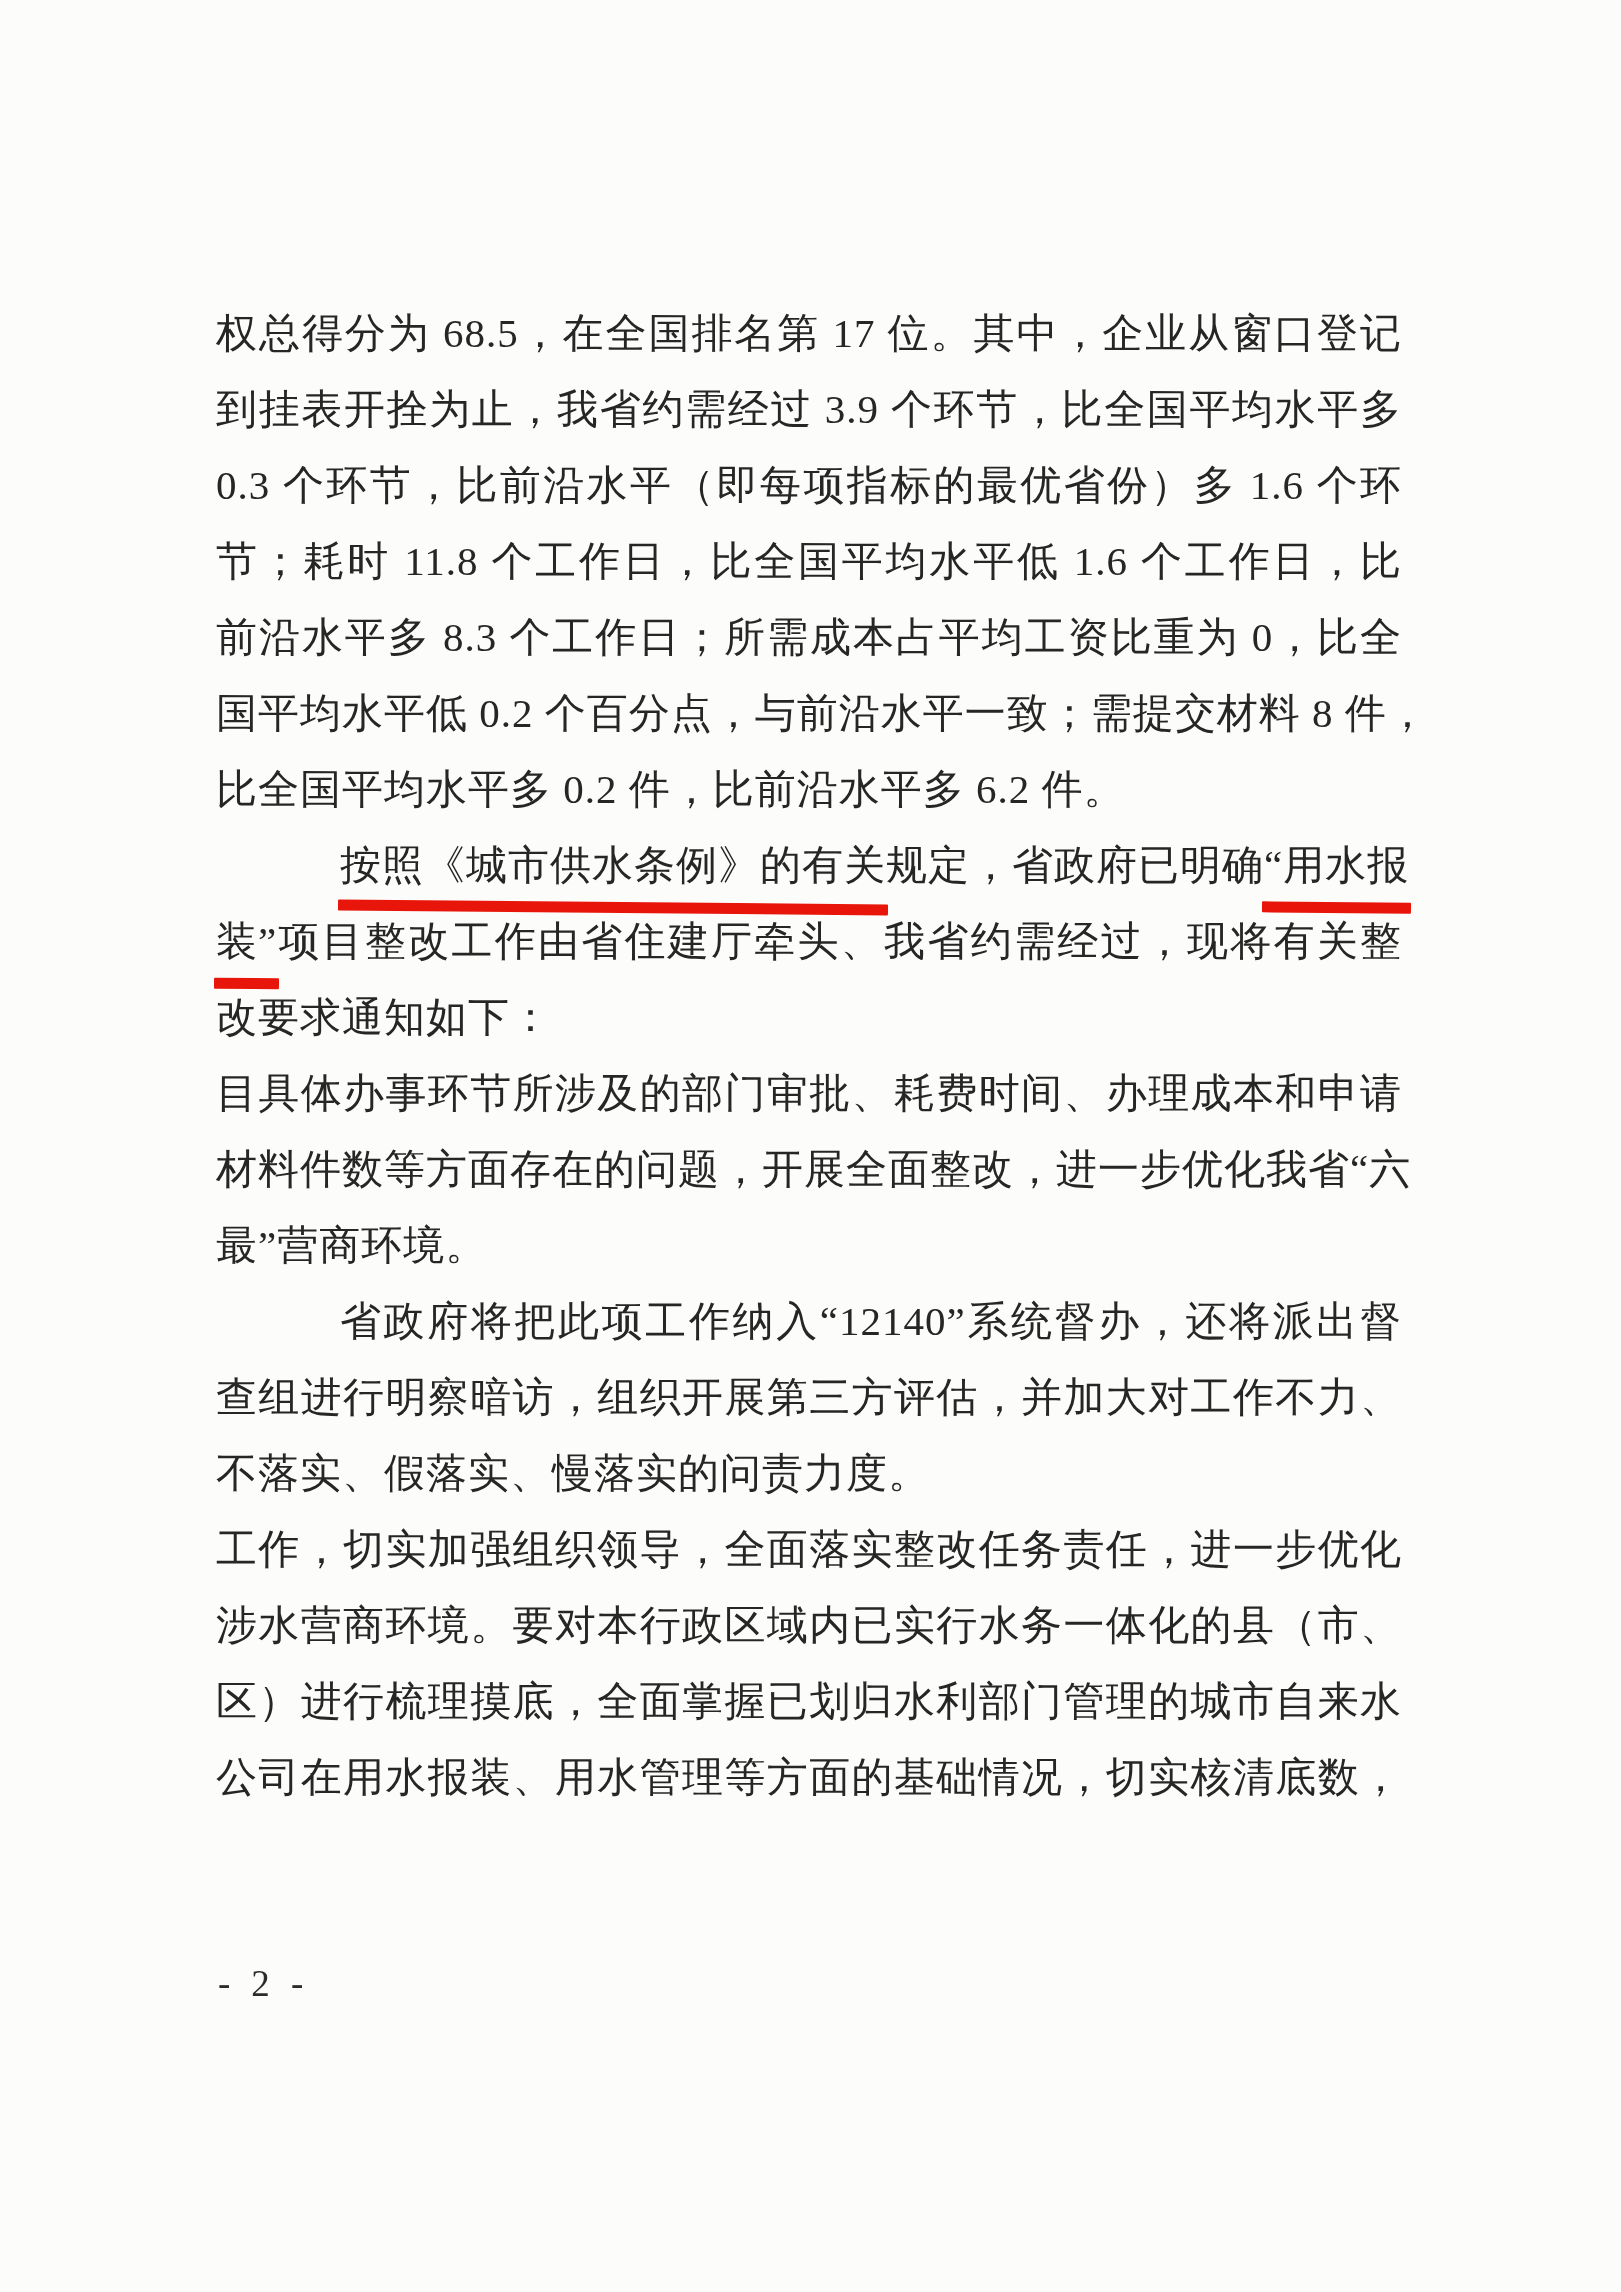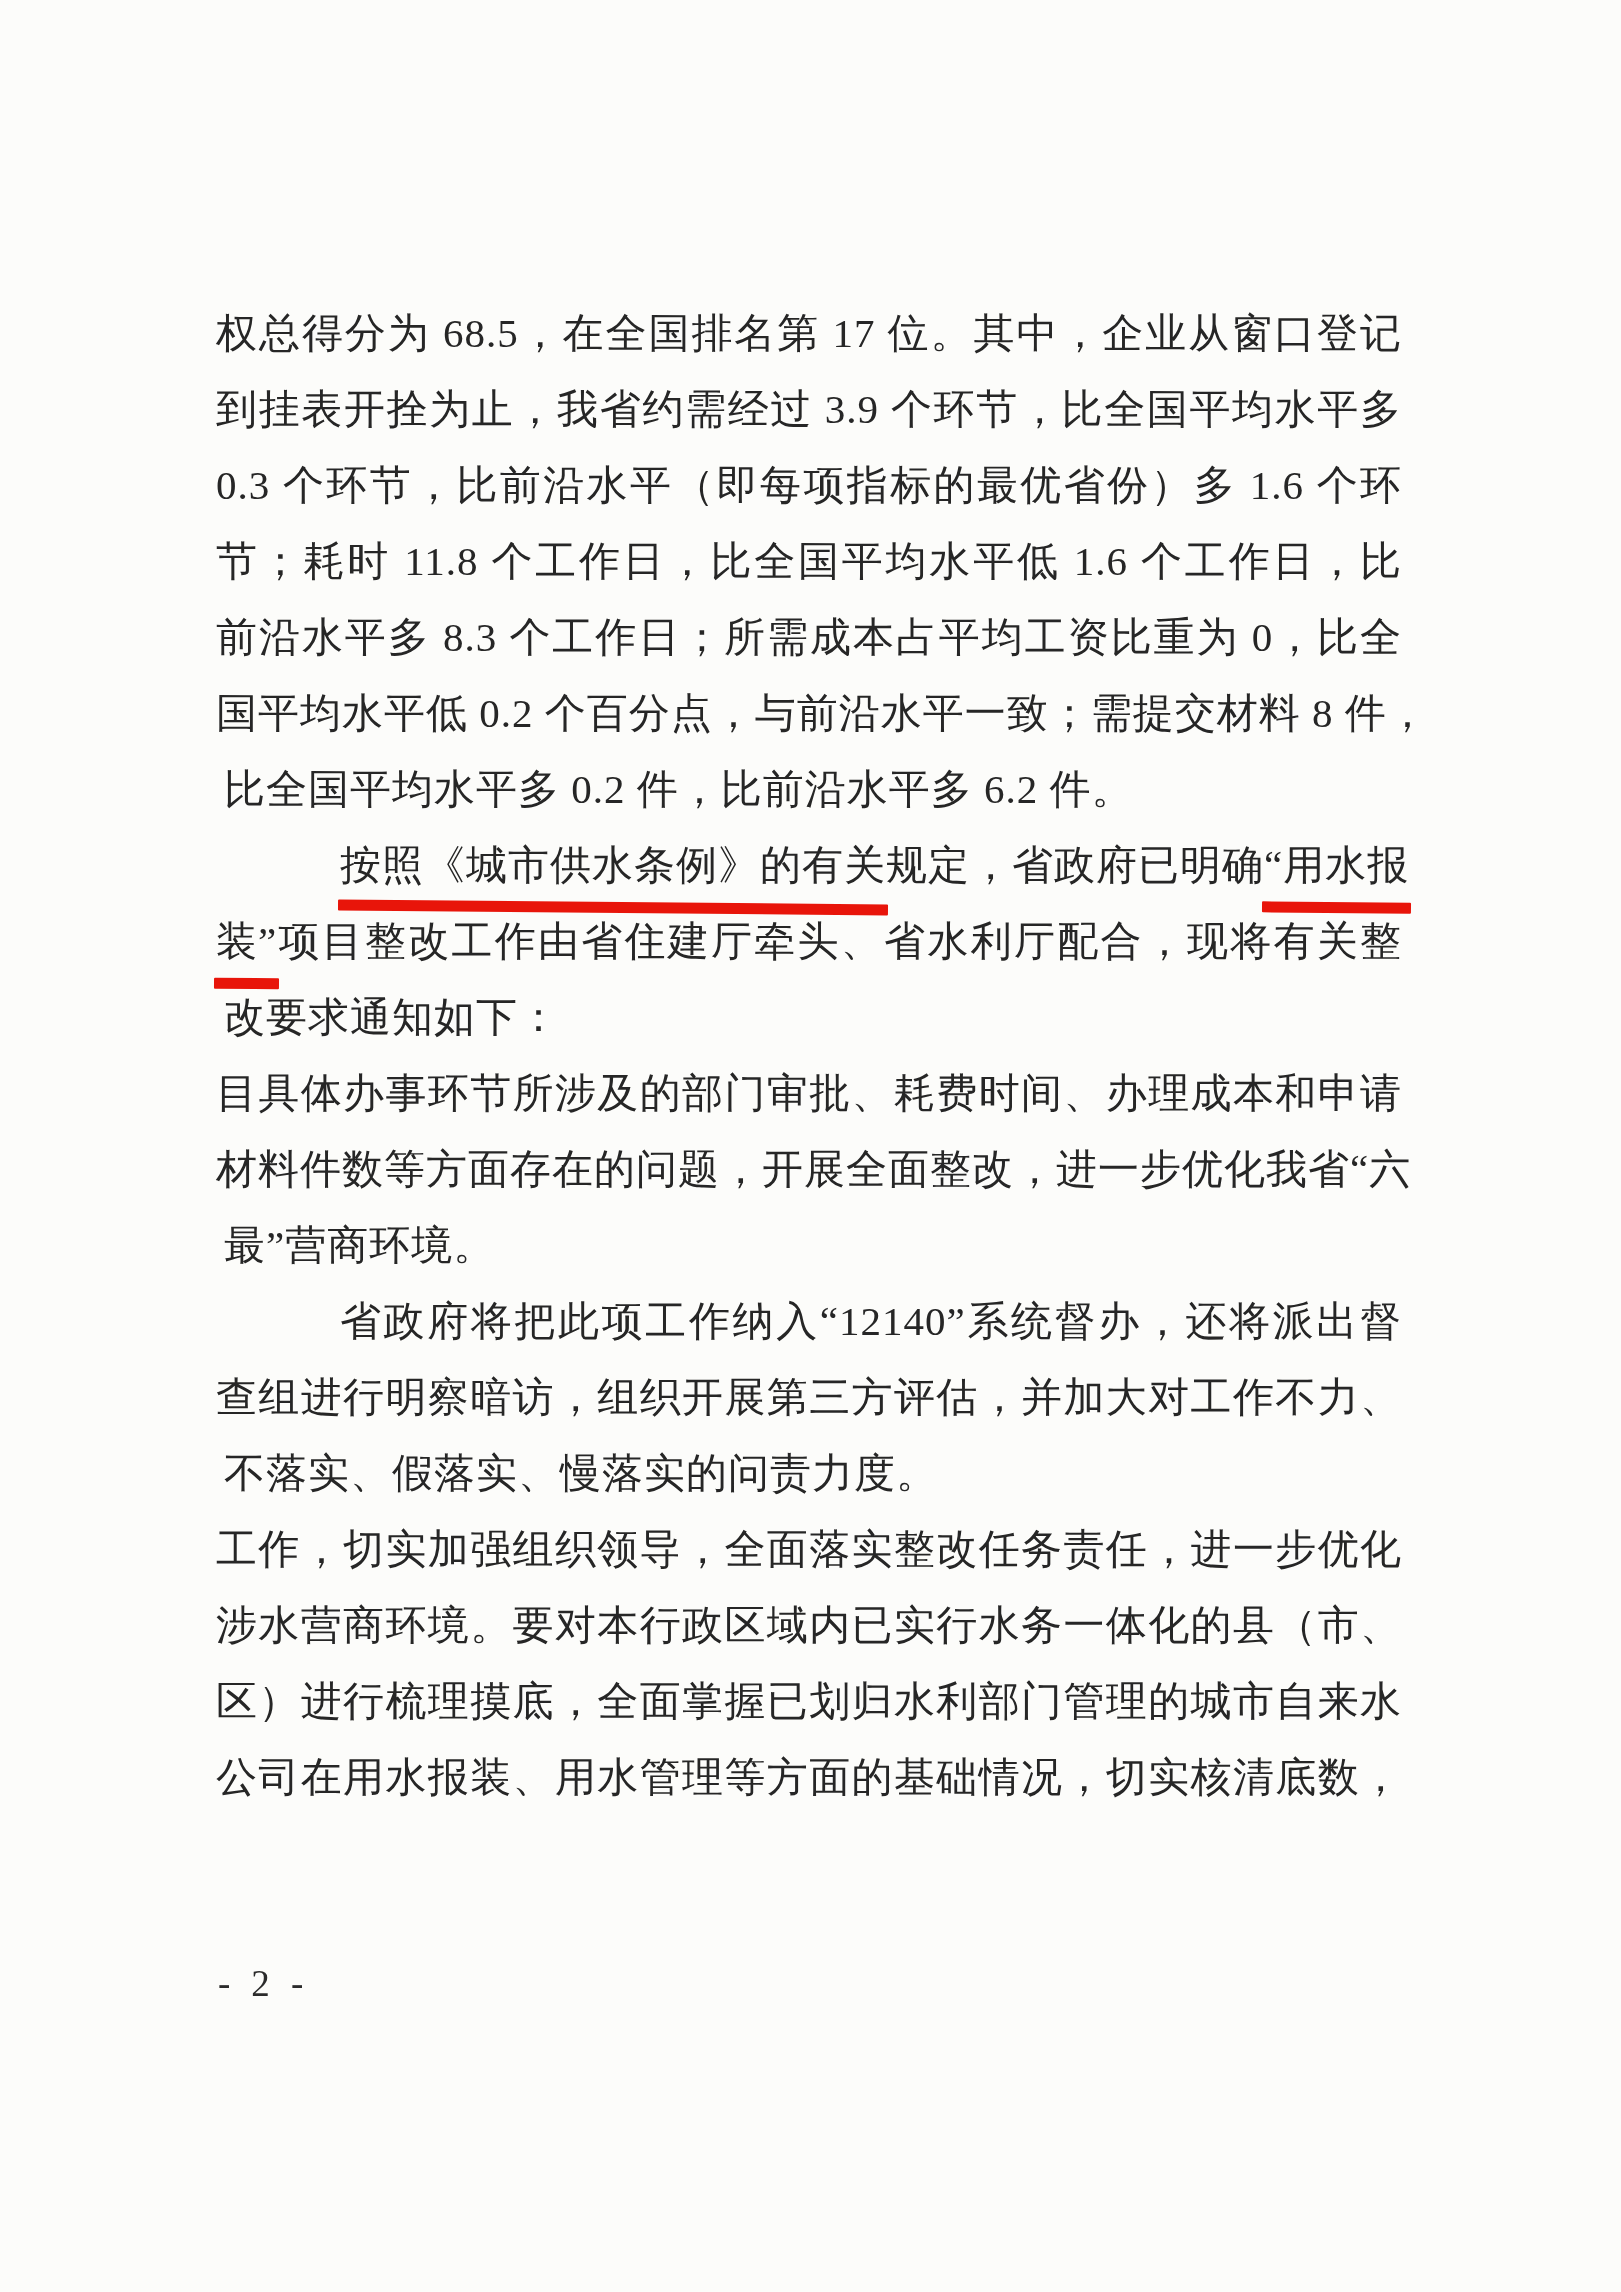--- a/index.html
+++ b/index.html
@@ -30,21 +30,20 @@
     line-height: 67px;
     font-size: 41px;
     text-align: justify;
     text-align-last: justify;
     white-space: nowrap;
     letter-spacing: 1px;
   }
   .line.nojustify {
     text-align: left;
     text-align-last: left;
-    margin-left: 8px;
   }
   .line.indent {
     padding-left: 124px;
   }
   .seg {
     position: relative;
   }
   .red-underline {
     position: relative;
     display: inline-block;
@@ -75,21 +74,21 @@
 <div class="page">
   <div class="content">
       <div class="line"><span class="seg">权总得分为 68.5，在全国排名第 17 位。其中，企业从窗口登记</span></div>
       <div class="line"><span class="seg">到挂表开拴为止，我省约需经过 3.9 个环节，比全国平均水平多</span></div>
       <div class="line"><span class="seg">0.3 个环节，比前沿水平（即每项指标的最优省份）多 1.6 个环</span></div>
       <div class="line"><span class="seg">节；耗时 11.8 个工作日，比全国平均水平低 1.6 个工作日，比</span></div>
       <div class="line"><span class="seg">前沿水平多 8.3 个工作日；所需成本占平均工资比重为 0，比全</span></div>
       <div class="line"><span class="seg">国平均水平低 0.2 个百分点，与前沿水平一致；需提交材料 8 件，</span></div>
       <div class="line nojustify"><span class="seg">比全国平均水平多 0.2 件，比前沿水平多 6.2 件。</span></div>
       <div class="line indent"><span class="seg red-underline">按照《城市供水条例》的有关</span><span class="seg">规定，省政府已明确</span><span class="seg red-underline">“用水报</span></div>
-      <div class="line"><span class="seg red-underline">装”</span><span class="seg">项目整改工作由省住建厅牵头、省水利厅配合，现将有关整</span></div>
+      <div class="line"><span class="seg red-underline">装”</span><span class="seg">项目整改工作由省住建厅牵头、我省约需经过，现将有关整</span></div>
       <div class="line nojustify"><span class="seg">改要求通知如下：</span></div>
       <div class="line"><span class="seg">目具体办事环节所涉及的部门审批、耗费时间、办理成本和申请</span></div>
       <div class="line"><span class="seg">材料件数等方面存在的问题，开展全面整改，进一步优化我省“六</span></div>
       <div class="line nojustify"><span class="seg">最”营商环境。</span></div>
       <div class="line indent"><span class="seg">省政府将把此项工作纳入“12140”系统督办，还将派出督</span></div>
       <div class="line"><span class="seg">查组进行明察暗访，组织开展第三方评估，并加大对工作不力、</span></div>
       <div class="line nojustify"><span class="seg">不落实、假落实、慢落实的问责力度。</span></div>
       <div class="line"><span class="seg">工作，切实加强组织领导，全面落实整改任务责任，进一步优化</span></div>
       <div class="line"><span class="seg">涉水营商环境。要对本行政区域内已实行水务一体化的县（市、</span></div>
       <div class="line"><span class="seg">区）进行梳理摸底，全面掌握已划归水利部门管理的城市自来水</span></div>

